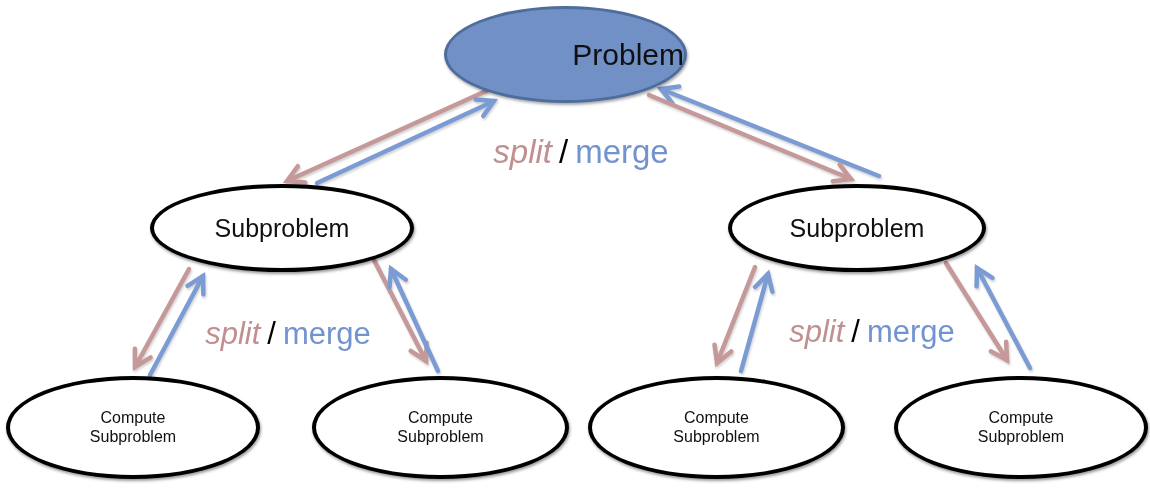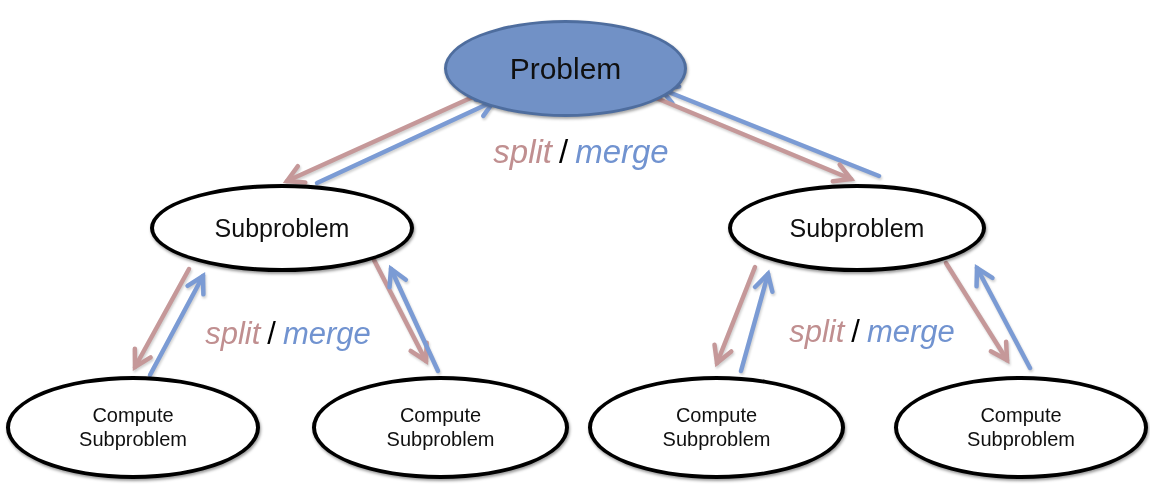--- a/index.html
+++ b/index.html
@@ -20,49 +20,50 @@
   .s-stroke{stroke:var(--split-arrow,#c59899);}
   .m-stroke{stroke:var(--merge-arrow,#7b9bd4);}
 
   .node{
     position:absolute;border-radius:50%;
     display:flex;align-items:center;justify-content:center;
     text-align:center;color:#101010;box-sizing:border-box;
     background:var(--node-fill,#fff);
   }
   .problem{
-    left:444px;top:20px;width:243px;height:97px;
+    left:444px;top:6px;width:243px;height:97px;
     background:var(--problem-fill,#7191c6);
     border:3px solid var(--problem-border,#4e6d9e);
     box-shadow:1px 2px 3px rgba(0,0,0,0.35);
     font-size:30px;
+    justify-content:flex-end;
   }
   .white-node{
     border:4px solid var(--node-border,#000);
     box-shadow:1px 2px 3px rgba(0,0,0,0.40);
   }
   .sub{font-size:25px;}
   .sub-left{left:150px;top:184px;width:264px;height:88px;}
   .sub-right{left:728px;top:184px;width:258px;height:88px;}
-  .compute{font-size:20px;line-height:1.18;}
+  .compute{font-size:16px;line-height:1.18;}
   .compute span{display:block;}
   .c1{left:6px;top:376px;width:254px;height:103px;}
   .c2{left:312px;top:376px;width:257px;height:103px;}
   .c3{left:588px;top:376px;width:257px;height:103px;}
   .c4{left:894px;top:376px;width:254px;height:103px;}
 
   .edge-label{
     position:absolute;white-space:nowrap;text-align:center;width:300px;
   }
   .el-top{left:431px;top:133px;font-size:33px;}
   .el-left{left:138px;top:316px;font-size:31px;}
   .el-right{left:722px;top:314px;font-size:31px;}
   .lab-split{color:var(--split-color,#c08f90);font-style:italic;}
   .lab-sep{color:#000;margin:0 7px;}
-  .lab-merge{color:var(--merge-color,#7193d0);font-style:italic;}
+  .lab-merge{color:var(--merge-color,#7193d0);}
 </style>
 </head>
 <body>
 
 <div class="stage">
 
   <svg class="arrows" viewBox="0 0 1150 493" xmlns="http://www.w3.org/2000/svg">
     <defs>
       <marker id="mh-split" markerUnits="userSpaceOnUse" markerWidth="34" markerHeight="34" refX="20" refY="13" orient="auto">
         <path class="head s-stroke" d="M4,4 L20,13 L4,22"></path>

